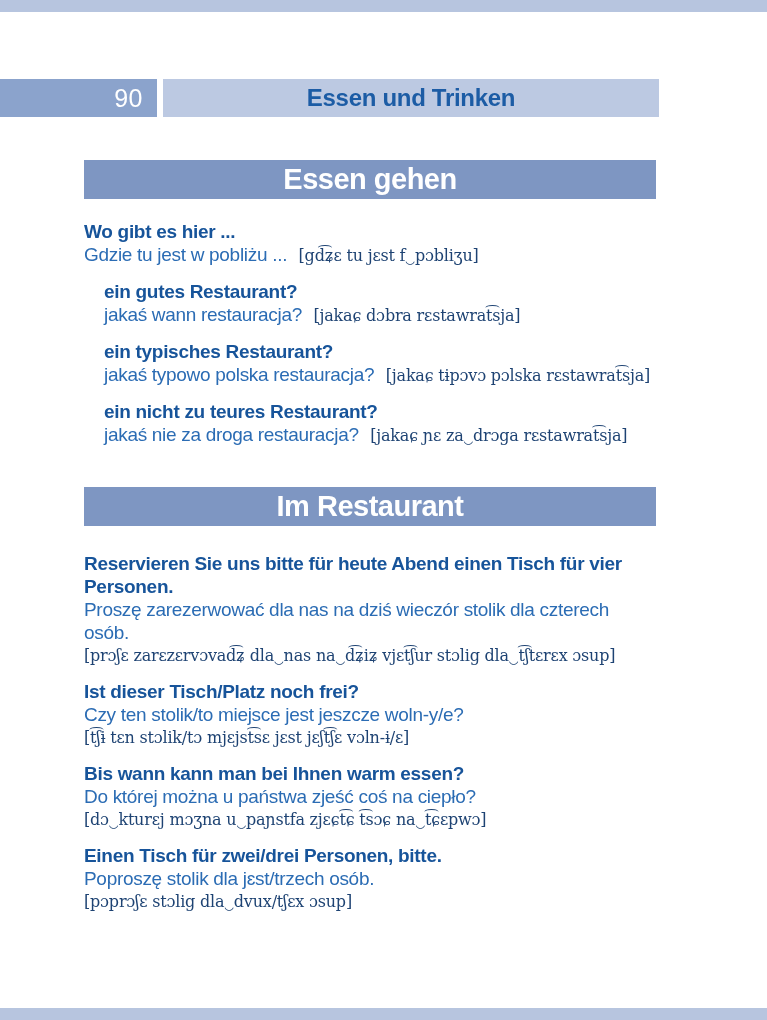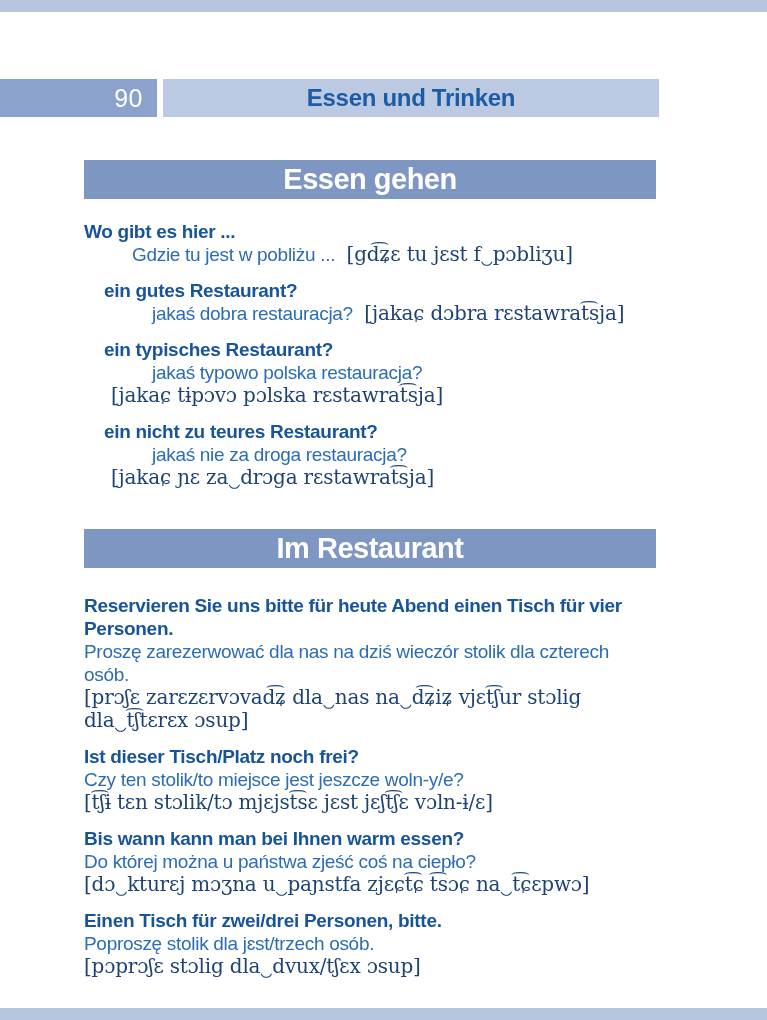--- a/index.html
+++ b/index.html
@@ -33,24 +33,24 @@
   .de{
     color:#17549a;font-weight:bold;font-size:19px;line-height:23px;
     letter-spacing:-0.3px;white-space:pre-line;
   }
   .pl{
     color:#2b6cb4;font-weight:normal;font-size:19px;line-height:23px;
     letter-spacing:-0.3px;white-space:pre-line;
   }
   .ipa{
     color:#1e4373;font-family:"DejaVu Serif",serif;font-weight:normal;
-    font-size:20px;line-height:23px;letter-spacing:-0.2px;
+    font-size:16px;line-height:23px;letter-spacing:-0.2px;
   }
   .pair{white-space:nowrap;}
-  .pair .pl{display:inline;margin-left:48px;}
+  .pair .pl{display:inline;}
   .pair .ipa{display:inline;margin-left:7px;}
 
   .intro{margin-top:21px;}
   .options{margin-left:20px;}
   .option{margin-top:13px;}
   .entry{margin-top:13px;}
   .entry.first{margin-top:26px;}
   .entry .ipa{display:block;}
 </style>
 </head>
@@ -74,21 +74,21 @@
       <div class="pair">
         <span class="pl">Gdzie tu jest w pobliżu ...</span>
         <span class="ipa">[gd͡ʑɛ tu jɛst f‿pɔbliʒu]</span>
       </div>
     </div>
 
     <div class="options">
       <div class="option">
         <div class="de">ein gutes Restaurant?</div>
         <div class="pair">
-          <span class="pl">jakaś dobra restauracja?</span>
+          <span class="pl">jakaś wann restauracja?</span>
           <span class="ipa">[jakaɕ dɔbra rɛstawrat͡sja]</span>
         </div>
       </div>
       <div class="option">
         <div class="de">ein typisches Restaurant?</div>
         <div class="pair">
           <span class="pl">jakaś typowo polska restauracja?</span>
           <span class="ipa">[jakaɕ tɨpɔvɔ pɔlska rɛstawrat͡sja]</span>
         </div>
       </div>

